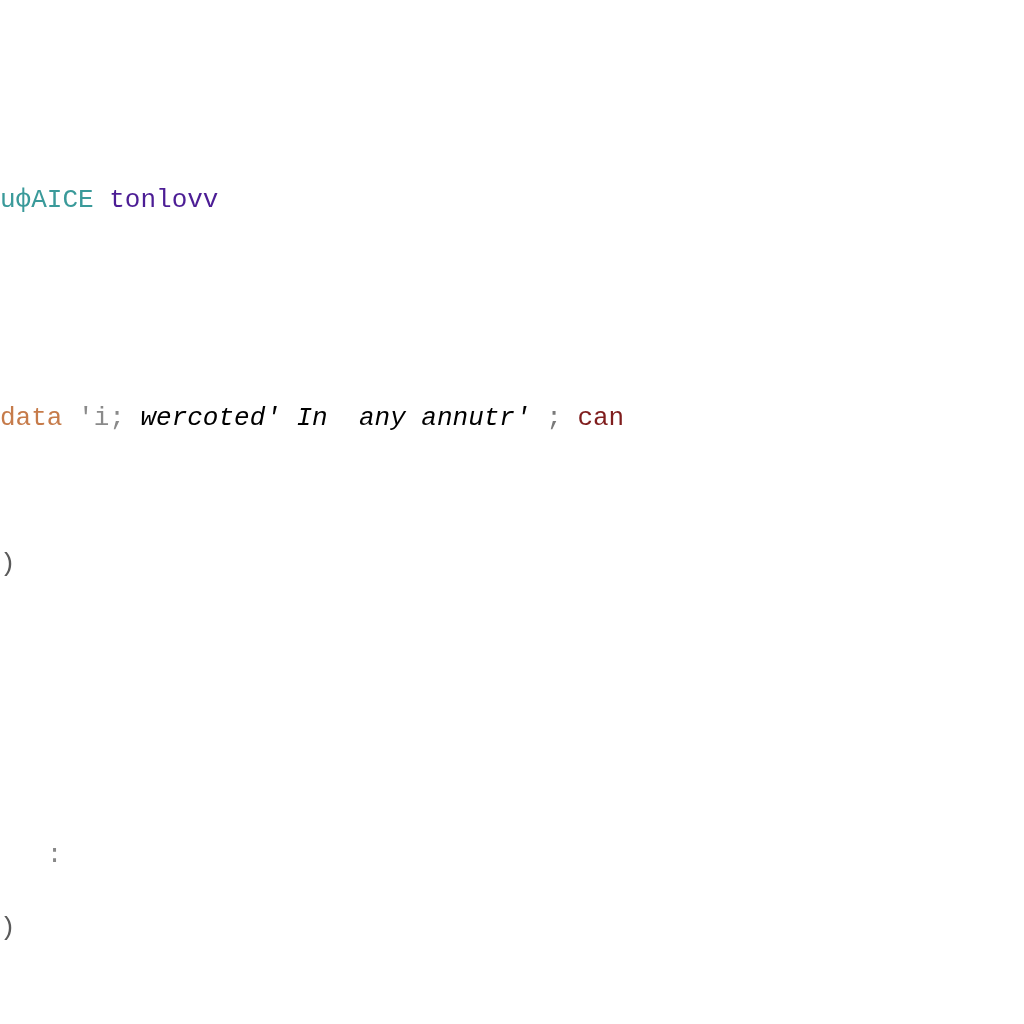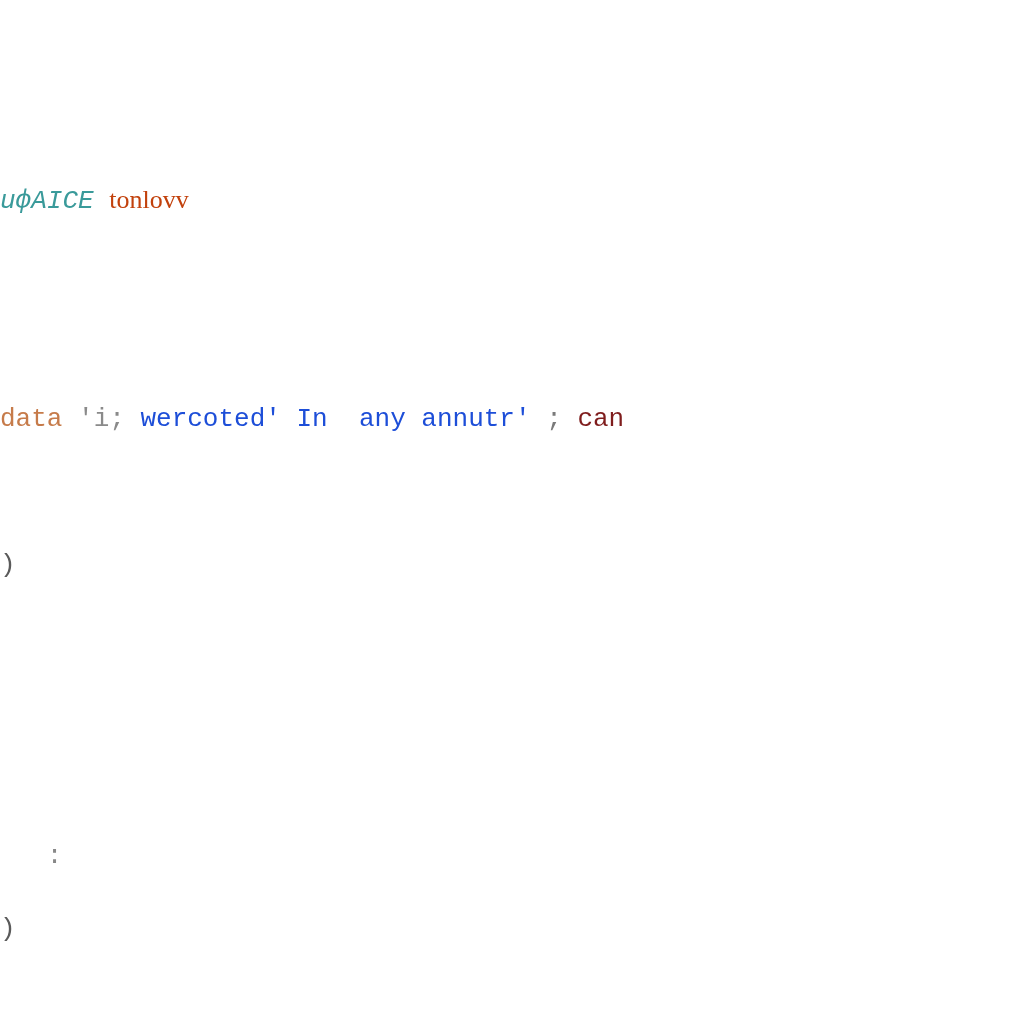--- a/index.html
+++ b/index.html
@@ -20,34 +20,33 @@
     }
     .code-container {
       padding: 0;
     }
     .line {
       display: block;
       min-height: 36px;
     }
     .keyword1 {
       color: #3a9a9a;
-      font-style: italic;
     }
     .keyword2 {
-      color: #c2410c;
-      font-family: Liberation Serif, serif;
+      color: #4c1d95;
     }
     .identifier {
       color: #c67b4a;
     }
     .string {
       color: #8a8a8a;
     }
     .text {
-      color: #1d4ed8;
+      color: #000000;
+      font-style: italic;
     }
     .text2 {
       color: #7f1d1d;
     }
     .punct {
       color: #7a7a7a;
     }
     .brace {
       color: #888888;
     }

